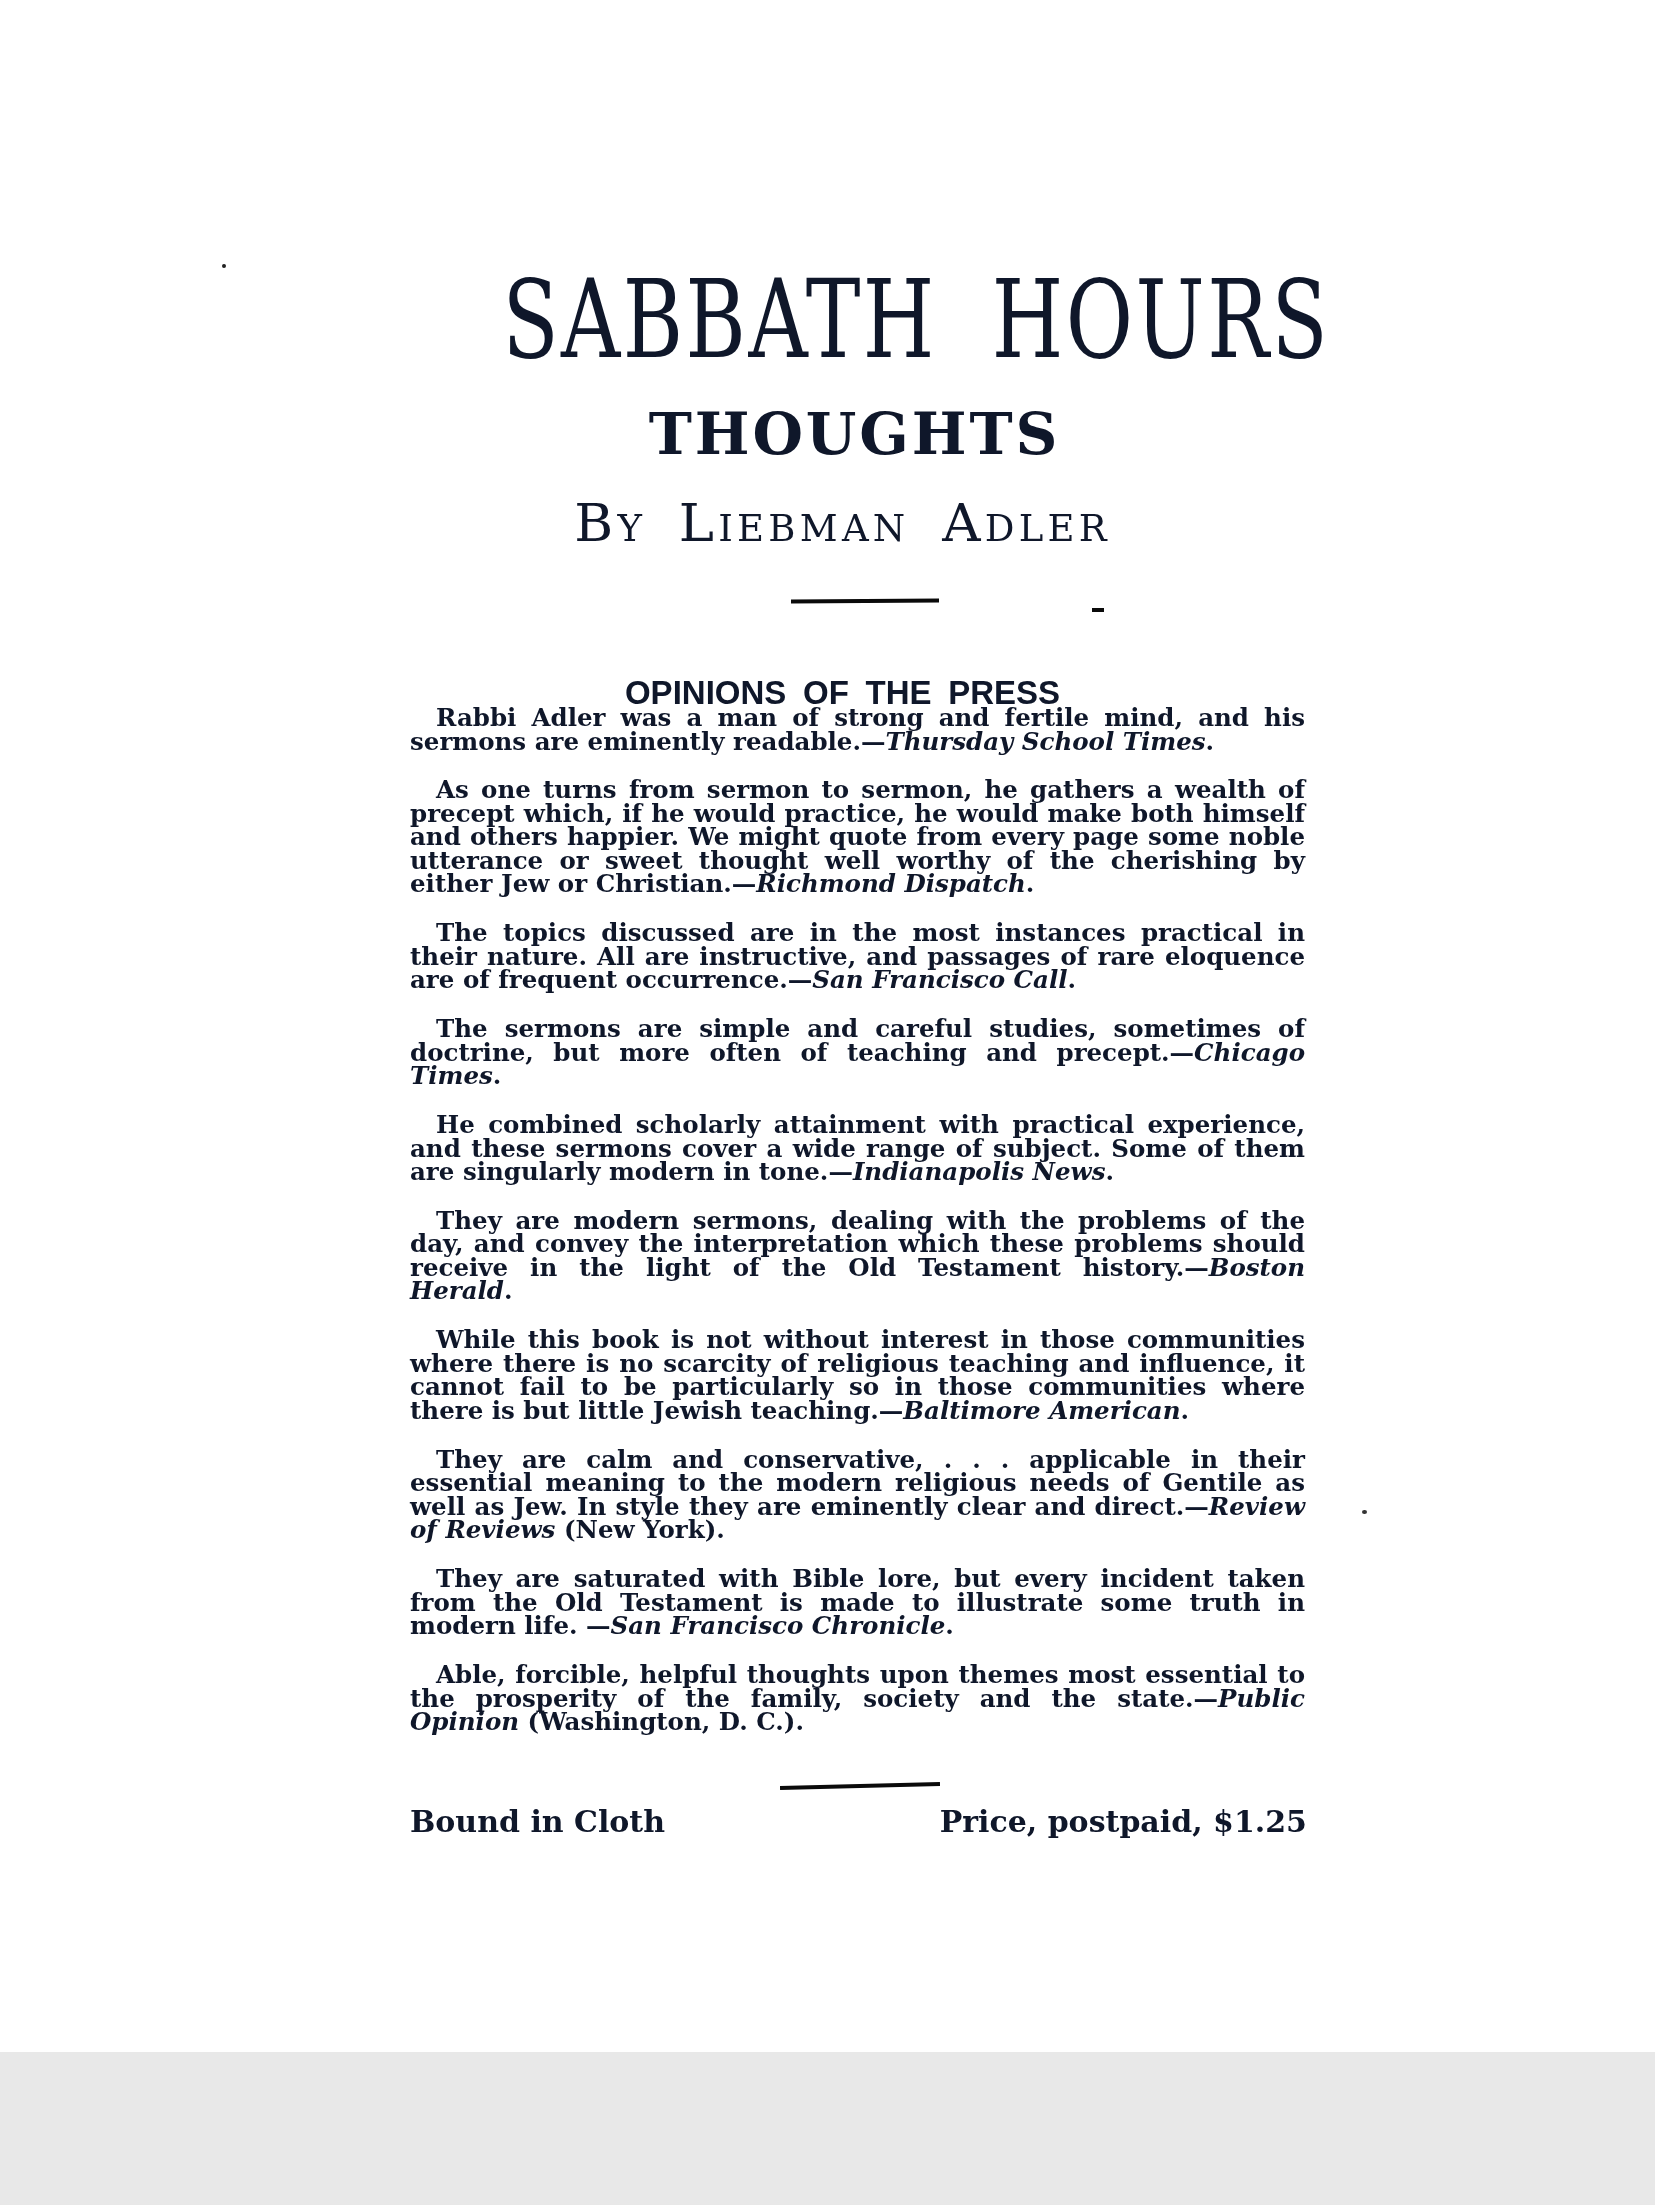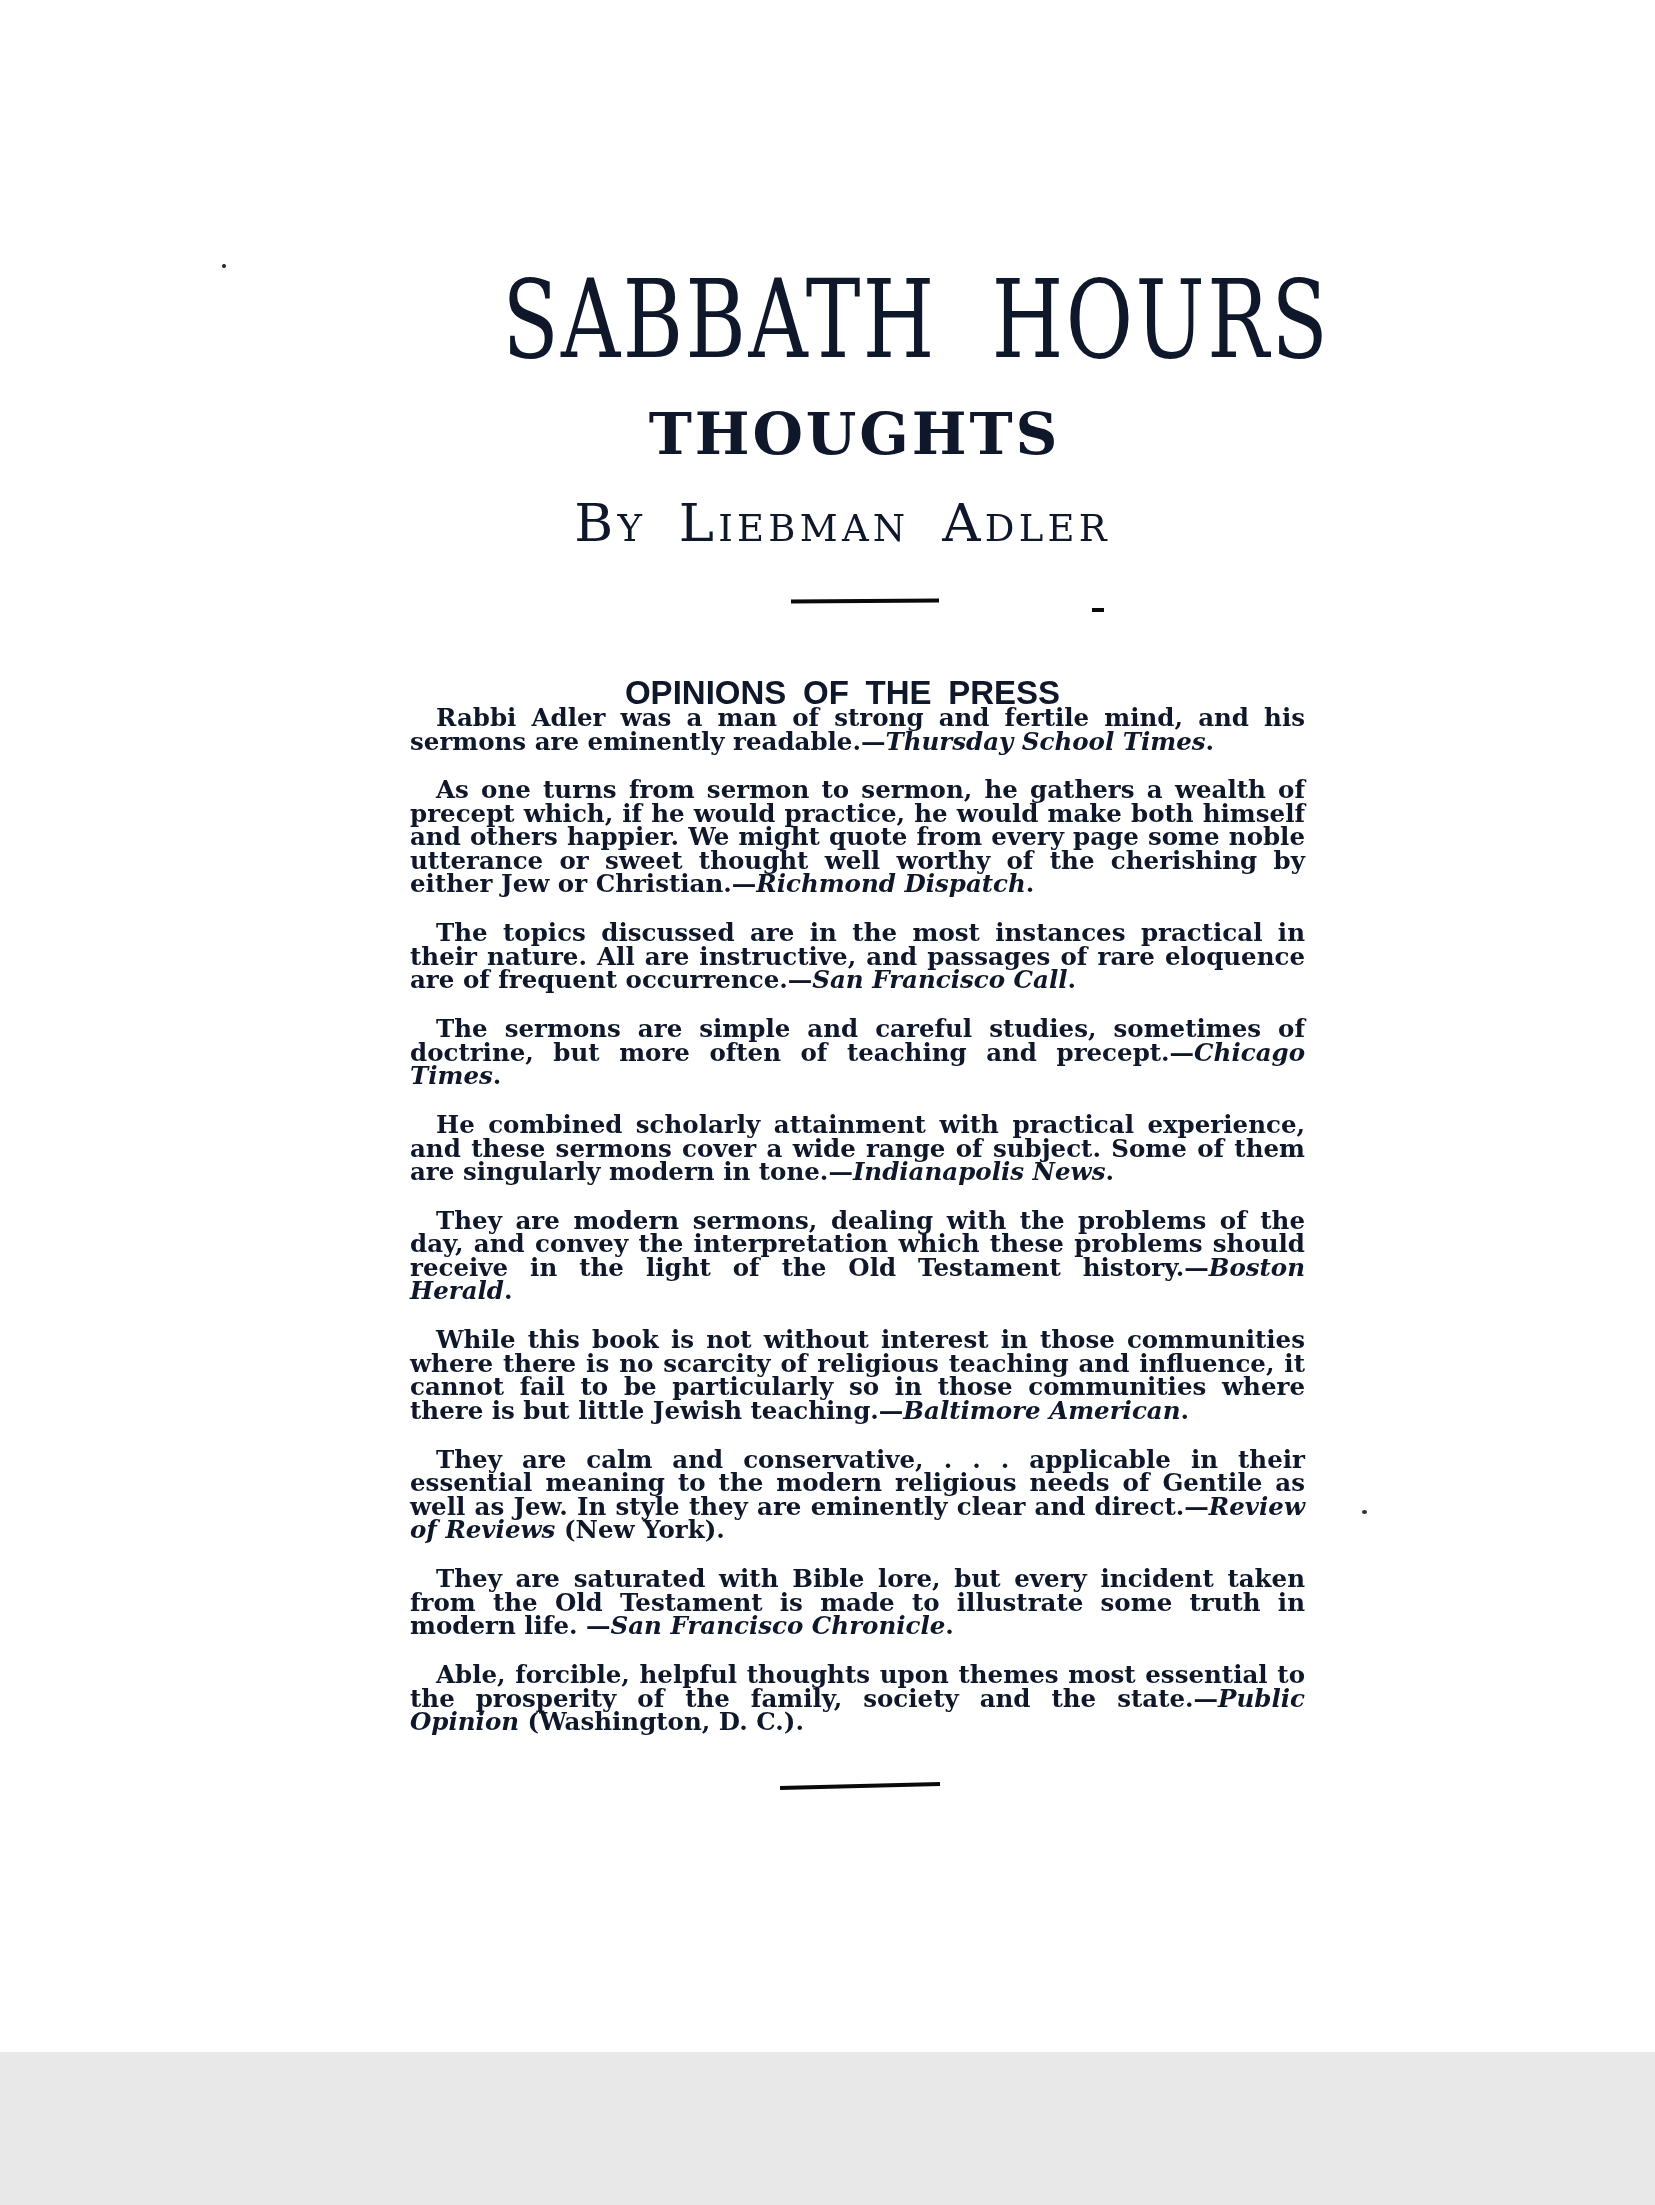--- a/index.html
+++ b/index.html
@@ -160,15 +160,19 @@
       <p><span>While this book is not without interest in those communities where there is no scarcity of religious teaching and influence, it cannot fail to be particularly so in those communities where there is but little Jewish teaching.—</span><i>Baltimore American</i><span>.</span></p>
       <p><span>They are calm and conservative, . . . applicable in their essential meaning to the modern religious needs of Gentile as well as Jew. In style they are eminently clear and direct.—</span><i>Review of Reviews</i><span> (New York).</span></p>
       <p><span>They are saturated with Bible lore, but every incident taken from the Old Testament is made to illustrate some truth in modern life. —</span><i>San Francisco Chronicle</i><span>.</span></p>
       <p><span>Able, forcible, helpful thoughts upon themes most essential to the prosperity of the family, society and the state.—</span><i>Public Opinion</i><span> (Washington, D. C.).</span></p>
     </div>
 
   <span class="ink-dot-2"></span>
 
   <div class="rule rule-bottom"></div>
 
+  <div class="footer-row">
+    <span>Bound in Cloth</span>
+    <span>Price, postpaid, $1.25</span>
+  </div>
 
 </div>
 
 
 </body></html>

